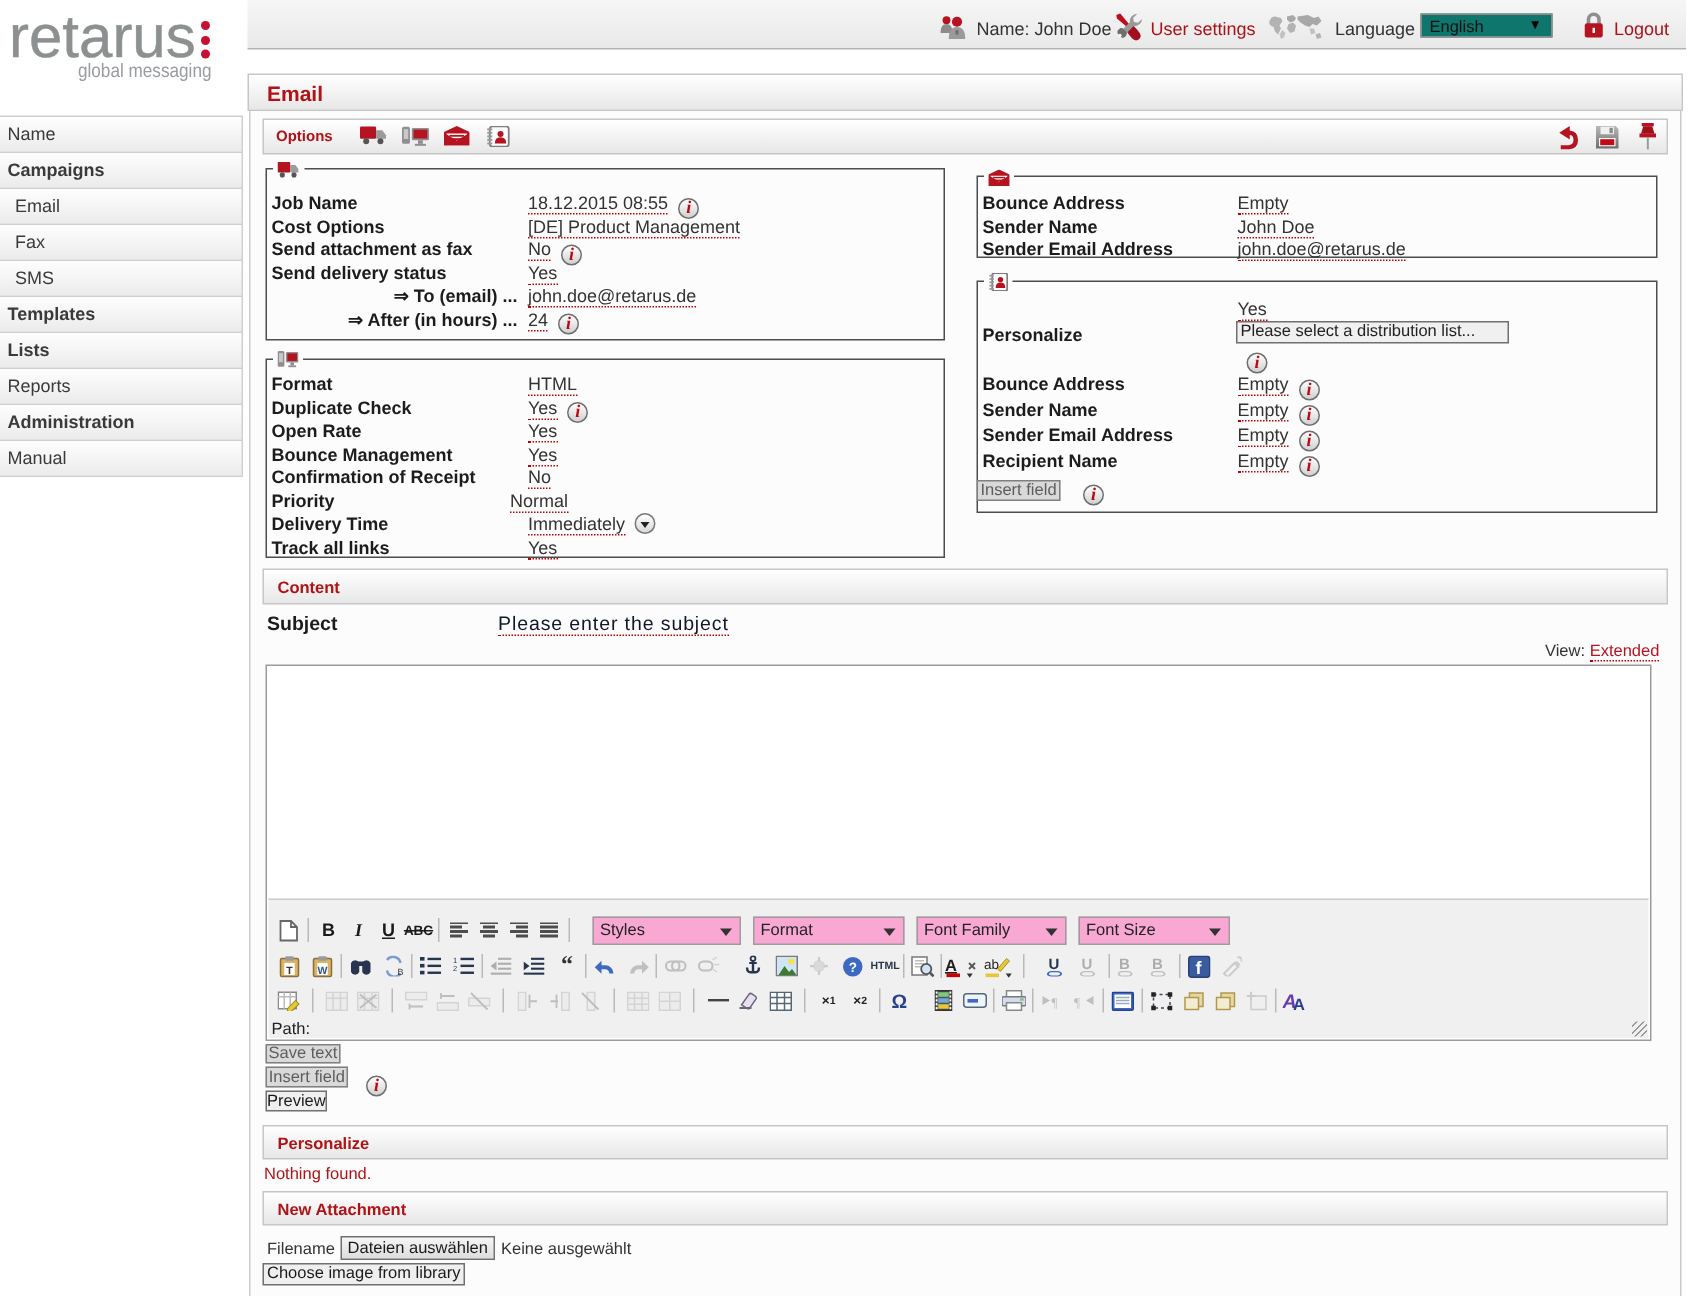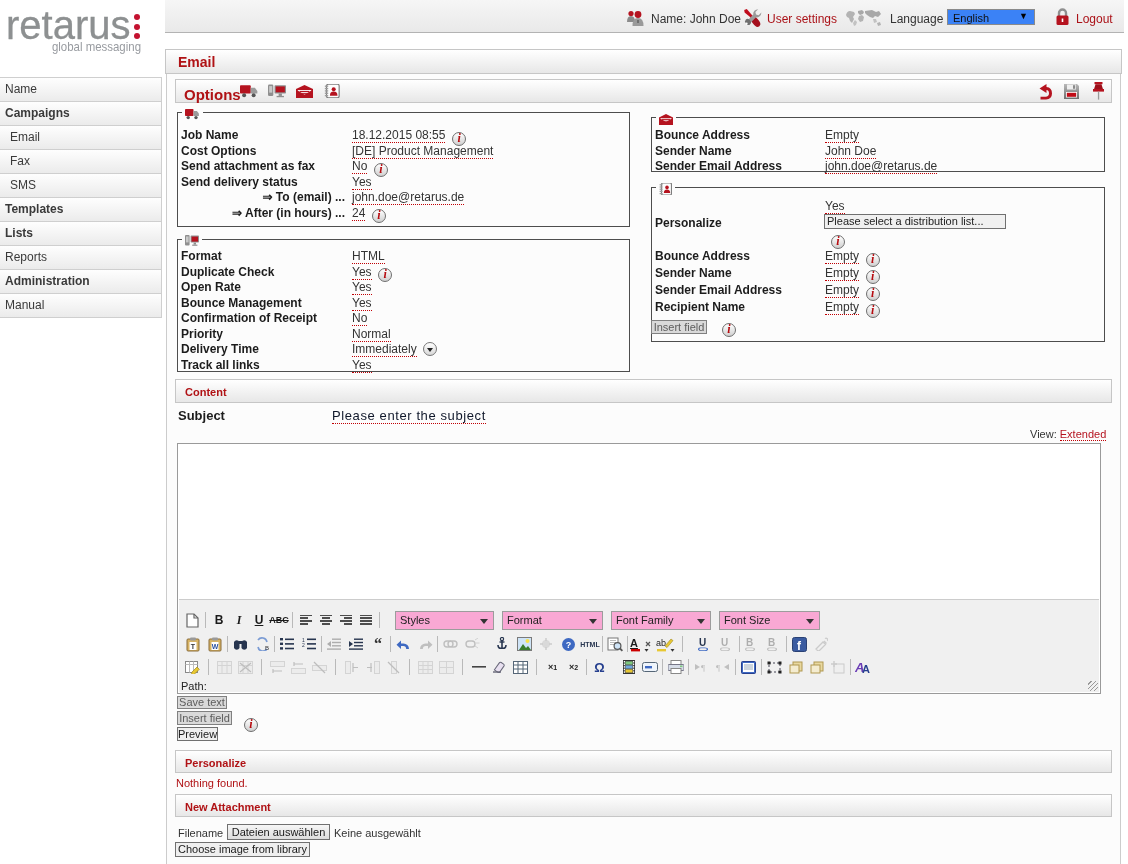--- a/index.html
+++ b/index.html
@@ -16,21 +16,21 @@
 
 #menu { left:0; top:77px; width:162px; font-size:12px; color:#3a3a3a; border-top:1px solid #cfcfcf;}
 .mi { height:24px; line-height:23px; padding-left:5px; background:linear-gradient(#fefefe,#ebebeb); border-bottom:1px solid #cfcfcf; border-right:1px solid #cfcfcf;}
 .mi.sub { padding-left:10px; }
 .mi.b { font-weight:bold; }
 
 .hbar { background:linear-gradient(#ffffff,#e7e7e7); border:1px solid #c6c6c6; }
 #titlebar { left:165px; top:49px; width:957px; height:25px; line-height:24px; padding-left:12px; font-size:14px; font-weight:bold; color:#b01215;}
 #wrapper { left:166px; top:74px; width:955px; height:790px; border-left:1px solid #ccc; border-right:1px solid #ccc; background:#fcfcfc; }
 
-#optionsbar { left:175px; top:79px; width:937px; height:24px; font-size:15px; font-weight:bold; color:#b01215; }
+#optionsbar { left:175px; top:79px; width:937px; height:24px; font-size:10px; font-weight:bold; color:#b01215; }
 #optionsbar span.lbl { position:absolute; left:8px; top:6px; }
 .secbar { font-size:11px; font-weight:bold; color:#b01215; }
 .secbar span { position:absolute; left:9px; top:6px; }
 
 .fs { border:1px solid #4d4d4d; background:transparent; }
 .fs .legicon { position:absolute; top:-7px; left:5px; padding:0 3px; background:#fcfcfc; }
 .flabel { position:absolute; font-size:12px; font-weight:bold; color:#1c1c1c; white-space:nowrap; }
 .fval { position:absolute; font-size:12px; color:#333; white-space:nowrap; }
 .du { border-bottom:1px dotted #c00004; }
 .info { display:inline-block; width:14px; height:14px; border:1.5px solid #6e6e6e; border-radius:50%; background:linear-gradient(#fff,#d0d0d0); text-align:center; font-size:12px; line-height:11.5px; color:#b60b10; font-family:"Liberation Serif",serif; font-style:italic; font-weight:bold; vertical-align:-2.5px; }
@@ -97,21 +97,21 @@
       <path d="M8 14 L10 11 L12 13 L11 16 L9 17 Z" fill="#c2c2c2"></path>
       <path d="M13 2 L17 1 L19 3 L18 5 L15 6 L13 4 Z" fill="#a8a8a8"></path>
       <path d="M14 7 L17 6 L19 8 L18 12 L15 13 L13 10 Z"></path>
       <path d="M20 2 L27 1 L31 3 L34 2 L36 5 L33 8 L30 7 L28 9 L25 8 L22 6 L20 4 Z" fill="#a8a8a8"></path>
       <path d="M28 10 L31 10 L32 13 L29 14 Z" fill="#c2c2c2"></path>
       <path d="M32 14 L35 13 L36 16 L33 17 Z"></path>
     </g>
   </svg>
 </div>
 <div class="abs" style="left:890px;top:12px;font-size:12px;color:#333;">Language</div>
-<div class="abs" style="left:947px;top:9px;width:88px;height:16px;border:1px solid #8a8a8a;background:#3b82f6;font-size:11px;color:#111;">
+<div class="abs" style="left:947px;top:9px;width:88px;height:16px;border:1px solid #8a8a8a;background:#0f766e;font-size:11px;color:#111;">
   <span style="position:absolute;left:5px;top:2px;">English</span>
   <span style="position:absolute;right:6px;top:1px;font-size:9px;color:#000;">▼</span>
 </div>
 <div class="abs" style="left:1055px;top:8px;">
   <svg width="15" height="18" viewBox="0 0 15 18">
     <path d="M4 8 l0-3 a3.5 3.5 0 0 1 7 0 l0 3" fill="none" stroke="#8f8f8f" stroke-width="2.4"></path>
     <rect x="1.5" y="7.5" width="12" height="9.5" rx="1.5" fill="#b5131f"></rect>
     <rect x="6.7" y="10.5" width="1.6" height="3.5" fill="#fff"></rect>
   </svg>
 </div>
@@ -246,21 +246,21 @@
 <div class="fval" style="left:352px;top:249px;"><span class="du">HTML</span></div>
 <div class="flabel" style="left:181px;top:264.5px;">Duplicate Check</div>
 <div class="fval" style="left:352px;top:264.5px;"><span class="du">Yes</span>&nbsp; <span class="info">i</span></div>
 <div class="flabel" style="left:181px;top:280px;">Open Rate</div>
 <div class="fval" style="left:352px;top:280px;"><span class="du">Yes</span></div>
 <div class="flabel" style="left:181px;top:295.5px;">Bounce Management</div>
 <div class="fval" style="left:352px;top:295.5px;"><span class="du">Yes</span></div>
 <div class="flabel" style="left:181px;top:311px;">Confirmation of Receipt</div>
 <div class="fval" style="left:352px;top:311px;"><span class="du">No</span></div>
 <div class="flabel" style="left:181px;top:326.5px;">Priority</div>
-<div class="fval" style="left:352px;top:326.5px;text-align:right;"><span class="du">Normal</span></div>
+<div class="fval" style="left:340px;top:326.5px;text-align:right;"><span class="du">Normal</span></div>
 <div class="flabel" style="left:181px;top:342px;">Delivery Time</div>
 <div class="fval" style="left:352px;top:342px;"><span class="du">Immediately</span>&nbsp; <span class="ddc"></span></div>
 <div class="flabel" style="left:181px;top:358px;">Track all links</div>
 <div class="fval" style="left:352px;top:358px;"><span class="du">Yes</span></div>
 
 <div class="abs fs" style="left:651px;top:117px;width:454px;height:55px;">
   <div class="legicon" style="left:4px;">
     <svg width="14" height="11" viewBox="0 0 14 11">
       <path d="M0 3.4 L7 0 L14 3.4 L14 11 L0 11 Z" fill="#b5131f"></path>
       <path d="M1.3 4.2 h11.4 v5.4 h-11.4 z" fill="#fff"></path>

